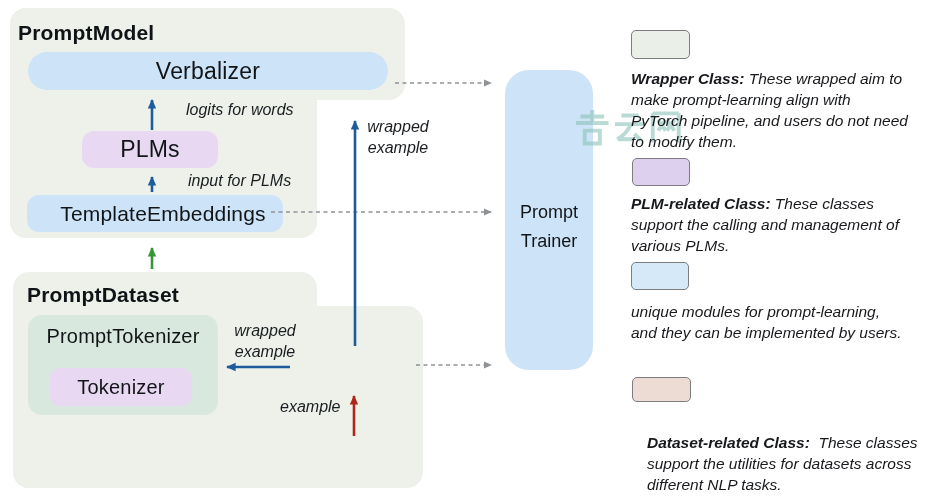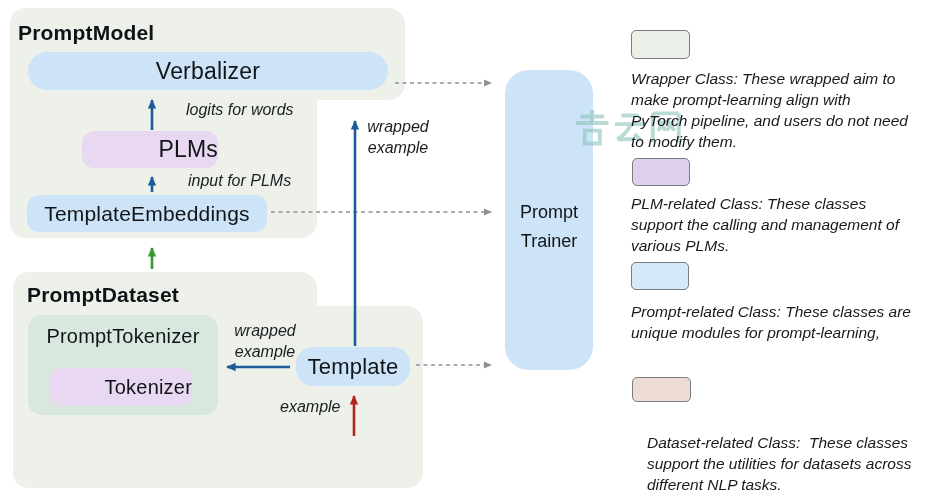--- a/index.html
+++ b/index.html
@@ -7,21 +7,21 @@
        font-family:"Liberation Sans","DejaVu Sans",sans-serif;color:#15181b;}
   .stage{position:relative;width:949px;height:500px;background:#fff;}
 
   
   .panel{position:absolute;background:var(--panel-green);border-radius:16px;}
 
   
   .box{position:absolute;display:flex;align-items:center;justify-content:center;
        font-weight:500;letter-spacing:.2px;color:#121518;}
   .box-blue{background:var(--box-blue);justify-content:center;}
-  .box-purple{background:var(--box-purple);justify-content:flex-end;}
+  .box-purple{background:var(--box-purple);}
   .box-mint{background:var(--mint);}
   .box-pink{background:var(--box-pink);}
 
   .panel-title{position:absolute;font-size:21px;font-weight:600;color:#101316;letter-spacing:.2px;}
 
   .edge-label{position:absolute;font-style:italic;font-size:16px;color:#1b1e21;
               white-space:pre-line;line-height:21px;}
 
   .trainer-label{position:absolute;left:505px;top:198px;width:88px;text-align:center;
                  font-size:18px;font-weight:500;line-height:29px;white-space:pre-line;color:#121518;}
@@ -35,21 +35,21 @@
 
   
   .swatch{position:absolute;border:1.6px solid var(--swatch-border);border-radius:5px;}
   .sw-green{background:var(--legend-green);}
   .sw-purple{background:var(--legend-purple);}
   .sw-blue{background:var(--legend-blue);}
   .sw-pink{background:var(--legend-pink);}
   .legend-text{position:absolute;left:631px;width:300px;font-size:15.5px;font-style:italic;
                line-height:21px;color:#17191c;}
   .legend-line{white-space:pre-wrap;}
-  .legend-label{font-weight:normal;}
+  .legend-label{font-weight:bold;}
 </style>
 </head>
 <body>
 
 <div class="stage">
 
   <div class="panel" style="left:10px;top:8px;width:395px;height:92px;"></div>
   <div class="panel" style="left:10px;top:8px;width:307px;height:230px;"></div>
 
   <div class="panel" style="left:13px;top:272px;width:304px;height:216px;"></div>
@@ -57,35 +57,32 @@
 
   <div class="panel-title" style="left:18px;top:21px;">PromptModel</div>
   <div class="panel-title" style="left:27px;top:283px;">PromptDataset</div>
 
   <div class="box box-blue" style="left:28px;top:52px;width:360px;height:38px;border-radius:19px;font-size:23px;">
     <span>Verbalizer</span>
   </div>
   <div class="box box-purple" style="left:82px;top:131px;width:136px;height:37px;border-radius:12px;font-size:23px;">
     <span>PLMs</span>
   </div>
-  <div class="box box-blue" style="left:27px;top:195px;width:240px;height:37px;border-radius:12px;font-size:21px;">
+  <div class="box box-blue" style="left:27px;top:195px;width:240px;height:37px;border-radius:12px;font-size:21px;padding-left:16px;">
     <span>TemplateEmbeddings</span>
   </div>
 
   <div class="edge-label" style="left:186px;top:99px;">logits for words</div>
   <div class="edge-label" style="left:188px;top:170px;">input for PLMs</div>
 
   <div class="box box-mint" style="left:28px;top:315px;width:190px;height:100px;border-radius:14px;align-items:flex-start;font-size:20px;">
     <span style="margin-top:10px;">PromptTokenizer</span>
   </div>
   <div class="box box-purple" style="left:50px;top:368px;width:142px;height:38px;border-radius:10px;font-size:20px;">
     <span>Tokenizer</span>
-  </div>
-  <div class="box box-blue" style="left:296px;top:347px;width:114px;height:39px;border-radius:17px;font-size:22px;">
-    <span>Template</span>
   </div>
 
   <div class="edge-label" style="left:358px;top:116px;width:80px;text-align:center;">wrapped
 example</div>
   <div class="edge-label" style="left:226px;top:320px;width:78px;text-align:center;">wrapped
 example</div>
   <div class="edge-label" style="left:280px;top:396px;">example</div>
 
   <div class="box box-blue" style="left:505px;top:70px;width:88px;height:300px;border-radius:24px;"></div>
   <div class="trainer-label">Prompt
@@ -135,22 +132,22 @@
 
   <div class="swatch sw-purple" style="left:632px;top:158px;width:56px;height:26px;"></div>
   <div class="legend-text" style="top:193px;">
     <div class="legend-line"><span class="legend-label">PLM-related Class:</span><span> These classes</span></div>
     <div class="legend-line">support the calling and management of</div>
     <div class="legend-line">various PLMs.</div>
   </div>
 
   <div class="swatch sw-blue" style="left:631px;top:262px;width:56px;height:26px;"></div>
   <div class="legend-text" style="top:301px;">
-    <div class="legend-line"><span class="legend-label">Prompt-related Class:</span><span> These classes are</span></div>
     <div class="legend-line">unique modules for prompt-learning,</div>
+    <div class="legend-line">and they can be implemented by users.</div>
   </div>
 
   <div class="swatch sw-pink" style="left:632px;top:377px;width:57px;height:23px;"></div>
   <div class="legend-text" style="top:432px;margin-left:16px;">
     <div class="legend-line"><span class="legend-label">Dataset-related Class:</span><span>  These classes</span></div>
     <div class="legend-line">support the utilities for datasets across</div>
     <div class="legend-line">different NLP tasks.</div>
   </div>
 
 </div>

